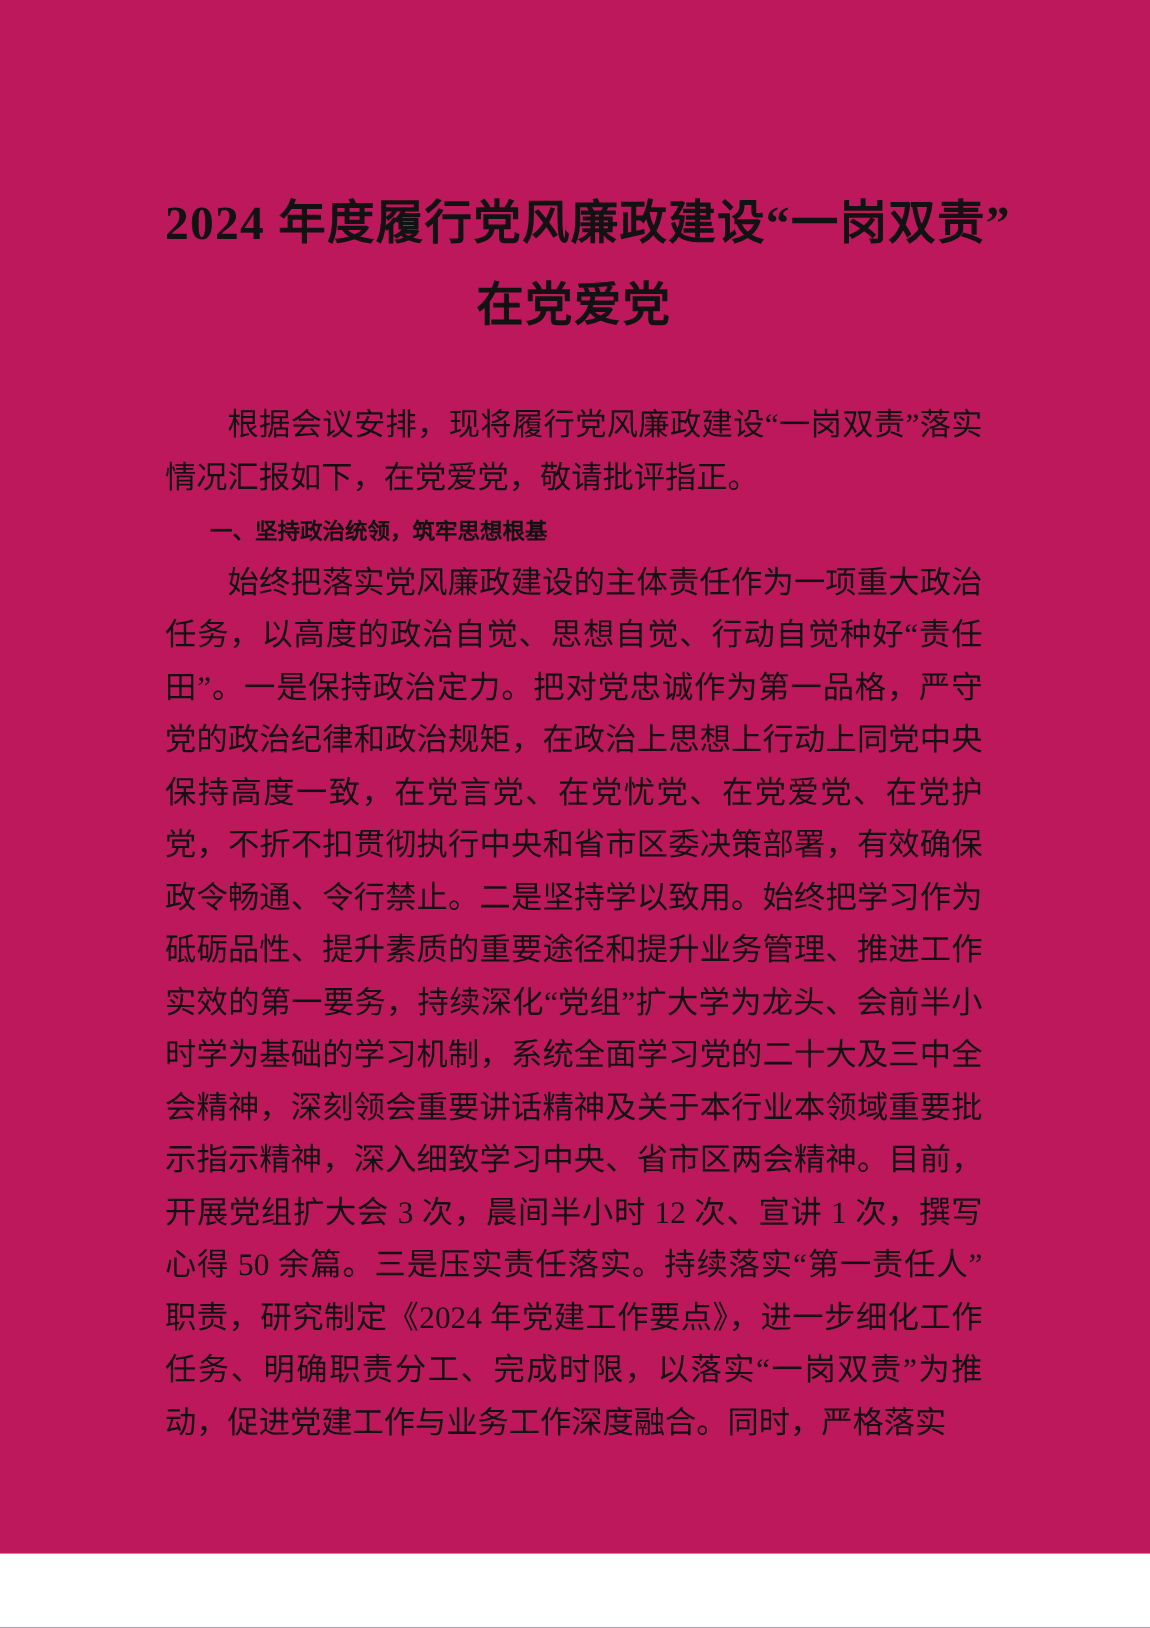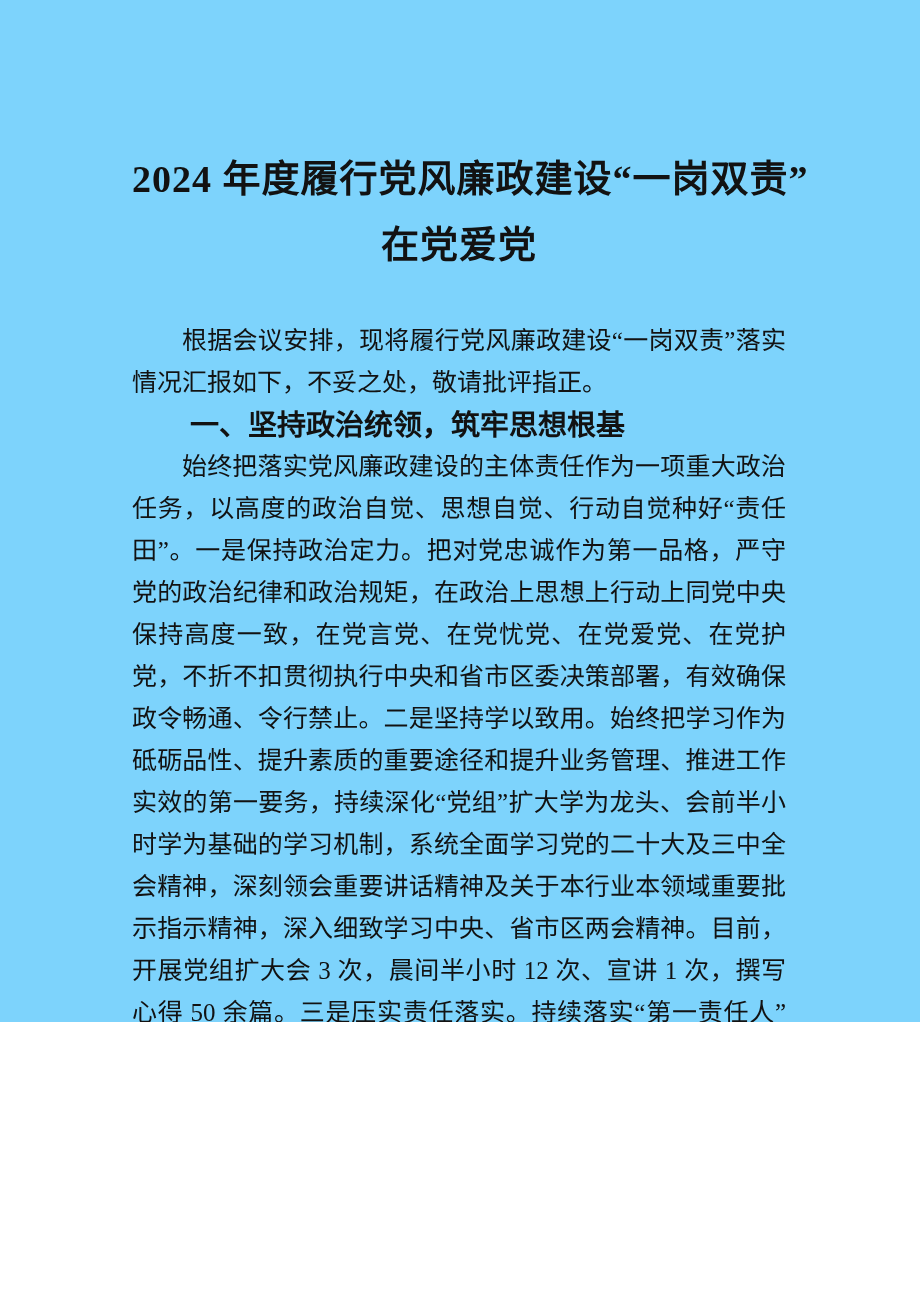--- a/index.html
+++ b/index.html
@@ -4,22 +4,22 @@
 <style>
   html, body {
     margin: 0;
     padding: 0;
     background: #ffffff;
   }
   .page {
     position: relative;
     box-sizing: border-box;
     width: 920px;
-    height: 1022px;
-    background: #7dd3fc;
+    height: 1243px;
+    background: #be185d;
     color: #121212;
     padding: 146px 134px 0 132px;
     overflow: hidden;
   }
   .title-block {
     text-align: center;
   }
   .title-line {
     font-family: "Liberation Serif", "DejaVu Serif", serif;
     font-weight: bold;
@@ -39,31 +39,31 @@
     font-weight: normal;
     font-size: 25px;
     line-height: 42px;
     text-align: justify;
     text-justify: inter-ideograph;
     text-indent: 2em;
   }
   .heading {
     font-family: Liberation Serif, serif;
     font-weight: bold;
-    font-size: 29px;
+    font-size: 18px;
     line-height: 42px;
     text-indent: 2em;
   }
 </style>
 </head>
 <body>
 
 <div class="page">
   <div class="title-block">
     <div class="title-line">2024 年度履行党风廉政建设“一岗双责”</div>
     <div class="title-line">在党爱党</div>
   </div>
   <div class="content">
-    <p class="para">根据会议安排，现将履行党风廉政建设“一岗双责”落实情况汇报如下，不妥之处，敬请批评指正。</p>
+    <p class="para">根据会议安排，现将履行党风廉政建设“一岗双责”落实情况汇报如下，在党爱党，敬请批评指正。</p>
     <p class="heading">一、坚持政治统领，筑牢思想根基</p>
     <p class="para">始终把落实党风廉政建设的主体责任作为一项重大政治任务，以高度的政治自觉、思想自觉、行动自觉种好“责任田”。一是保持政治定力。把对党忠诚作为第一品格，严守党的政治纪律和政治规矩，在政治上思想上行动上同党中央保持高度一致，在党言党、在党忧党、在党爱党、在党护党，不折不扣贯彻执行中央和省市区委决策部署，有效确保政令畅通、令行禁止。二是坚持学以致用。始终把学习作为砥砺品性、提升素质的重要途径和提升业务管理、推进工作实效的第一要务，持续深化“党组”扩大学为龙头、会前半小时学为基础的学习机制，系统全面学习党的二十大及三中全会精神，深刻领会重要讲话精神及关于本行业本领域重要批示指示精神，深入细致学习中央、省市区两会精神。目前，开展党组扩大会 3 次，晨间半小时 12 次、宣讲 1 次，撰写心得 50 余篇。三是压实责任落实。持续落实“第一责任人”职责，研究制定《2024 年党建工作要点》，进一步细化工作任务、明确职责分工、完成时限，以落实“一岗双责”为推动，促进党建工作与业务工作深度融合。同时，严格落实</p>
   </div>
 </div>
 
 </body></html>

